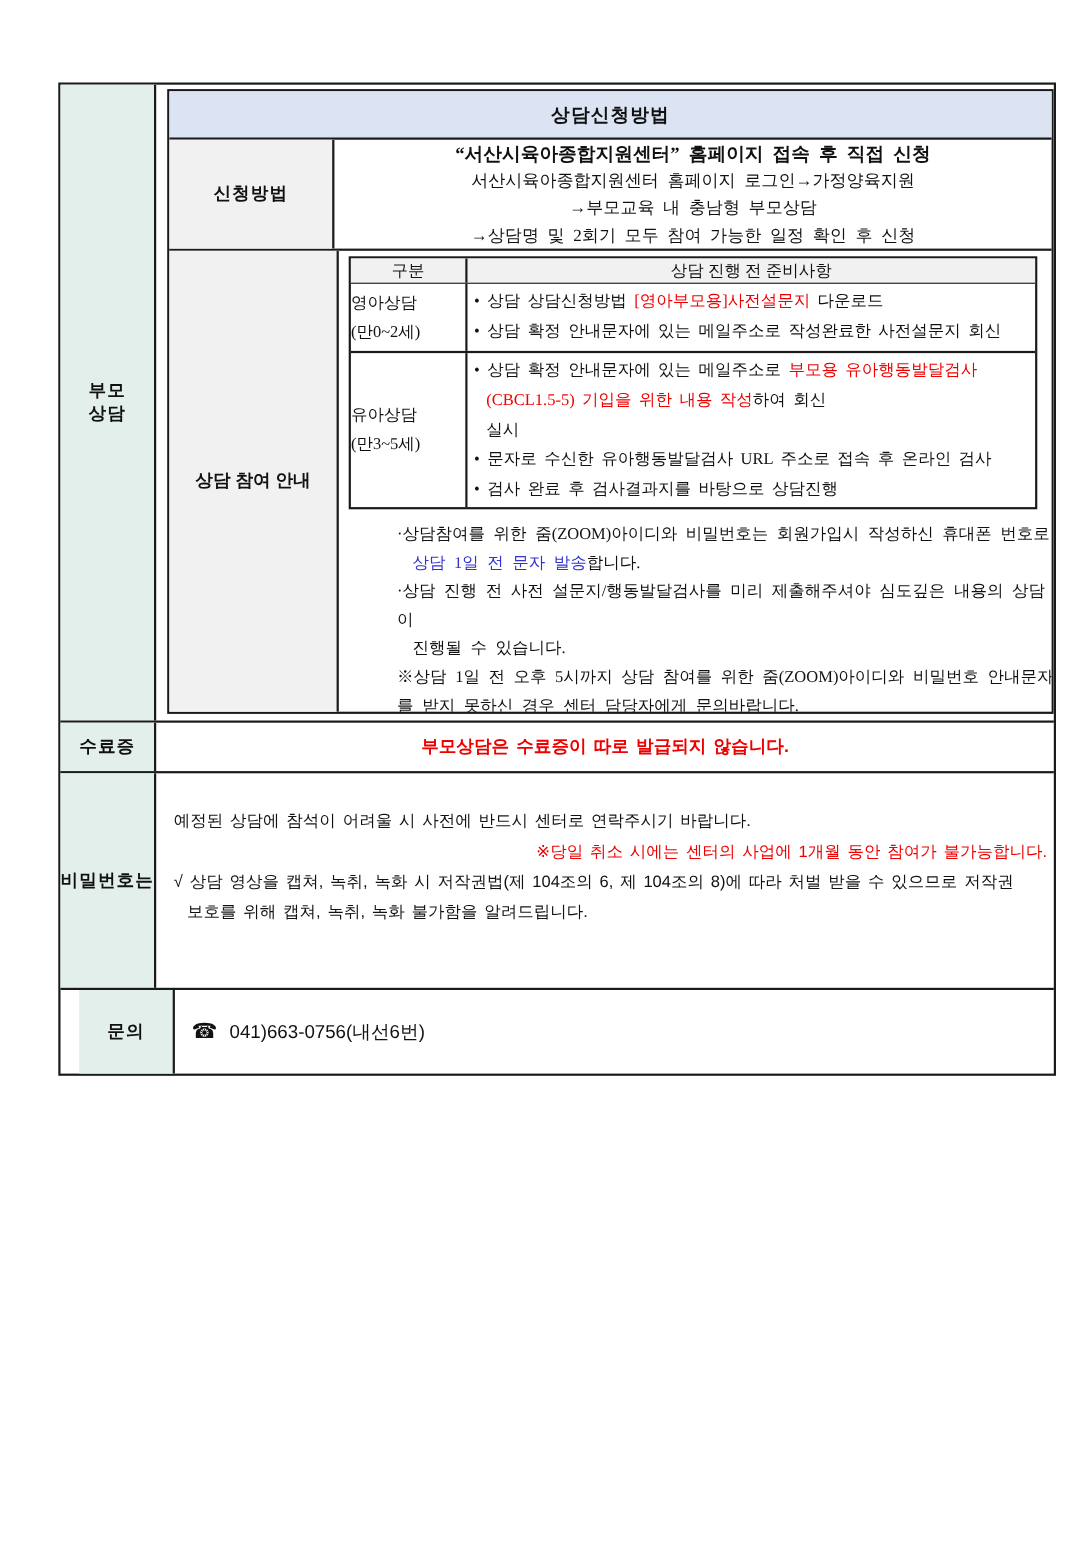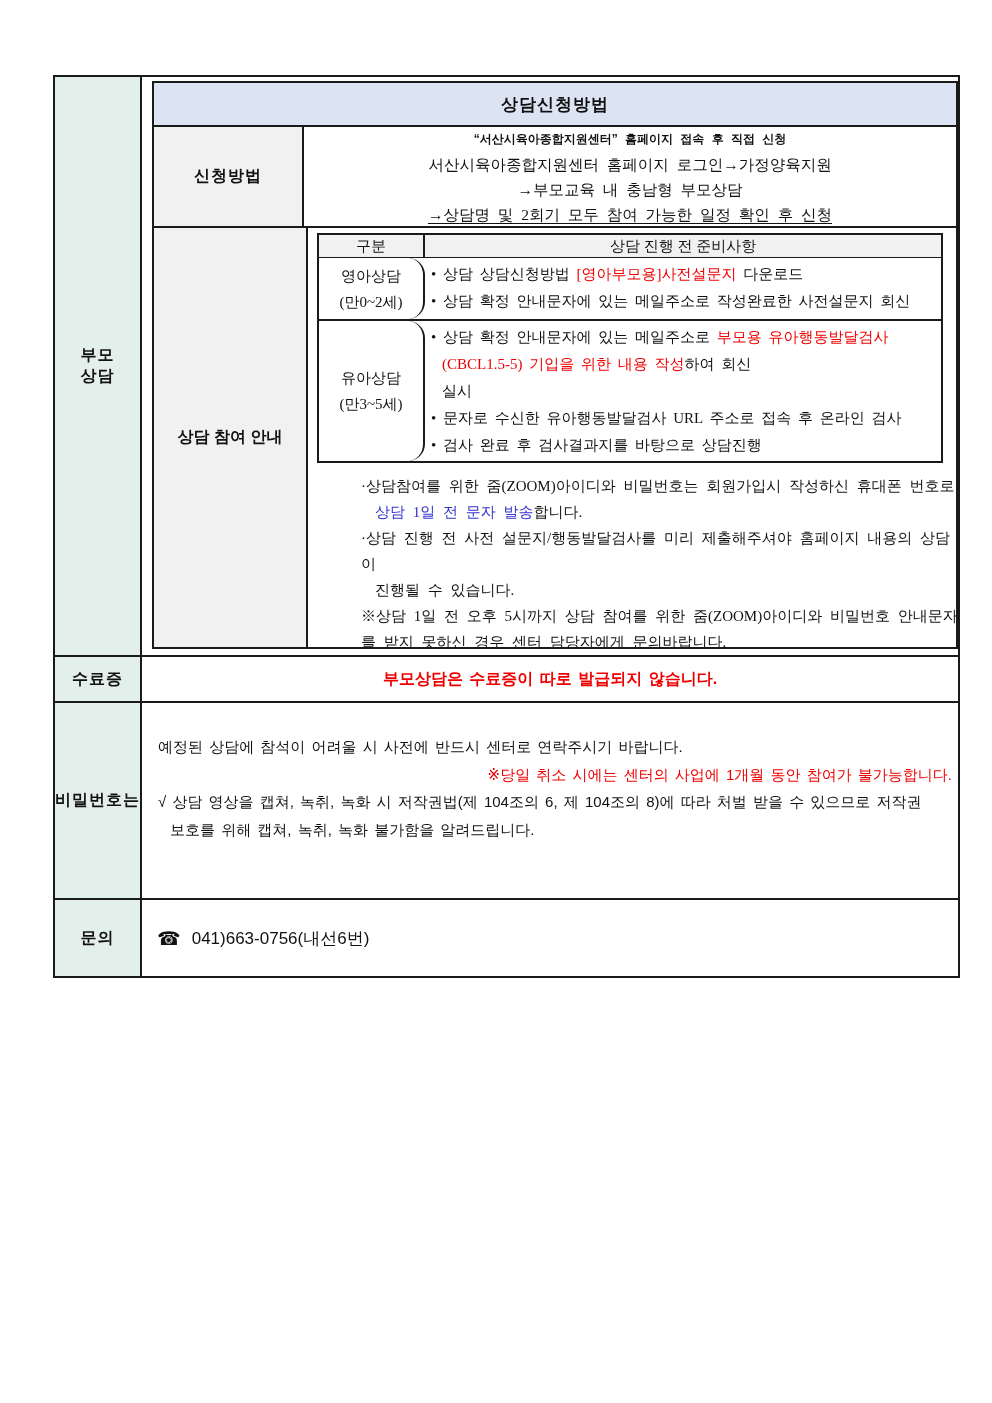--- a/index.html
+++ b/index.html
@@ -11,46 +11,46 @@
     --line:#1a1a1a;
   }
   *{margin:0;padding:0;box-sizing:border-box;}
   body{background:#ffffff;font-family:"Liberation Sans","DejaVu Sans",sans-serif;color:#111;}
   .page{position:relative;width:992px;height:1403px;background:#fff;overflow:hidden;}
   .outer{position:absolute;left:53px;top:75px;width:907px;height:903px;border:2px solid var(--line);display:flex;flex-direction:column;background:#fff;}
   .row{display:flex;min-height:0;}
   .row-parent{height:578px;}
   .row-cert{height:46px;border-top:2px solid var(--line);}
   .row-caution{height:197px;border-top:2px solid var(--line);}
-  .row-contact{flex:1;border-top:2px solid var(--line);}
+  .row-contact{flex:1;border-top:2px solid var(--line);padding-left:17px;}
   .label-cell{width:87px;flex:0 0 87px;background:var(--label-bg);border-right:2px solid var(--line);display:flex;flex-direction:column;align-items:center;justify-content:center;font-weight:bold;font-size:16px;letter-spacing:1px;}
   .content-cell{flex:1;position:relative;overflow:hidden;min-width:0;}
 
   
   .nested{position:absolute;left:10px;top:4px;width:calc(100% - 10px);height:568px;border:2px solid var(--line);display:flex;flex-direction:column;background:#fff;}
   .nested-header{height:44px;flex:0 0 44px;background:var(--header-bg);border-bottom:2px solid var(--line);display:flex;align-items:center;justify-content:center;font-weight:bold;font-size:17px;letter-spacing:1px;}
   .apply-row{height:101px;flex:0 0 101px;border-bottom:2px solid var(--line);display:flex;}
   .apply-label{width:150px;flex:0 0 150px;border-right:2px solid var(--line);background:var(--cell-bg);display:flex;align-items:center;justify-content:center;font-weight:bold;font-size:16px;letter-spacing:1px;}
   .apply-content{flex:1;min-width:0;display:flex;flex-direction:column;align-items:center;justify-content:center;font-family:"Liberation Serif","DejaVu Serif",serif;font-size:15.5px;line-height:25px;word-spacing:4px;overflow:hidden;}
-  .apply-line1{font-family:Liberation Sans, sans-serif;font-weight:bold;font-size:12px;}
-  .apply-line4{text-decoration:underline;text-underline-offset:3px;}
+  .apply-line1{font-family:Liberation Serif, serif;font-weight:bold;font-size:17px;}
+  .apply-line4{text-underline-offset:3px;}
 
   .guide-row{flex:1;display:flex;min-height:0;}
   .guide-label{width:154px;flex:0 0 154px;border-right:2px solid var(--line);background:var(--cell-bg);display:flex;align-items:center;justify-content:center;font-weight:bold;font-size:16px;}
   .guide-content{flex:1;min-width:0;padding:5px 0 0 9px;overflow:hidden;font-family:"Liberation Serif","DejaVu Serif",serif;}
 
   .inner-table{width:calc(100% - 13px);border:2px solid var(--line);}
   .it-header{display:flex;height:23px;background:var(--cell-bg);border-bottom:1px solid var(--line);font-size:15px;}
   .it-col1{width:106px;flex:0 0 106px;border-right:2px solid var(--line);display:flex;align-items:center;justify-content:center;}
   .it-col2{flex:1;display:flex;align-items:center;justify-content:center;min-width:0;}
   .it-row{display:flex;border-bottom:2px solid var(--line);}
   .it-row:last-child{border-bottom:none;}
   .it-row-infant{height:63px;}
   .it-row-toddler{height:140px;}
-  .it-cat{width:106px;flex:0 0 106px;border-right:2px solid var(--line);display:flex;flex-direction:column;align-items:center;justify-content:center;font-size:15px;line-height:26px;border-radius:17px;}
+  .it-cat{width:106px;flex:0 0 106px;border-right:2px solid var(--line);display:flex;flex-direction:column;align-items:flex-start;justify-content:center;font-size:15px;line-height:26px;}
   .it-body{flex:1;min-width:0;padding:3px 0 2px 6px;font-size:15px;line-height:27px;overflow:hidden;word-spacing:3px;}
   .it-line{white-space:nowrap;overflow:hidden;}
   .cont{padding-left:11px;}
   .red{color:var(--red);text-align:right;}
   .blue{color:var(--blue);}
 
   .notes{margin-top:10px;font-size:15px;line-height:26px;word-spacing:4px;}
   .note-line{white-space:nowrap;overflow:hidden;margin-left:44px;}
   .indent1{padding-left:14px;}
 
@@ -120,21 +120,21 @@
                     <div class="it-line cont">실시</div>
                     <div class="it-line">• 문자로 수신한 유아행동발달검사 URL 주소로 접속 후 온라인 검사</div>
                     <div class="it-line">• 검사 완료 후 검사결과지를 바탕으로 상담진행</div>
                   </div>
                 </div>
               </div>
 
               <div class="notes">
                 <div class="note-line">·상담참여를 위한 줌(ZOOM)아이디와 비밀번호는 회원가입시 작성하신 휴대폰 번호로</div>
                 <div class="note-line indent1"><span class="blue">상담 1일 전 문자 발송</span><span>합니다.</span></div>
-                <div class="note-line">·상담 진행 전 사전 설문지/행동발달검사를 미리 제출해주셔야 홈페이지 내용의 상담</div>
+                <div class="note-line">·상담 진행 전 사전 설문지/행동발달검사를 미리 제출해주셔야 심도깊은 내용의 상담</div>
                 <div class="note-line">이</div>
                 <div class="note-line indent1">진행될 수 있습니다.</div>
                 <div class="note-line">※상담 1일 전 오후 5시까지 상담 참여를 위한 줌(ZOOM)아이디와 비밀번호 안내문자</div>
                 <div class="note-line">를 받지 못하신 경우 센터 담당자에게 문의바랍니다.</div>
               </div>
 
             </div>
           </div>
         </div>
       </div>

